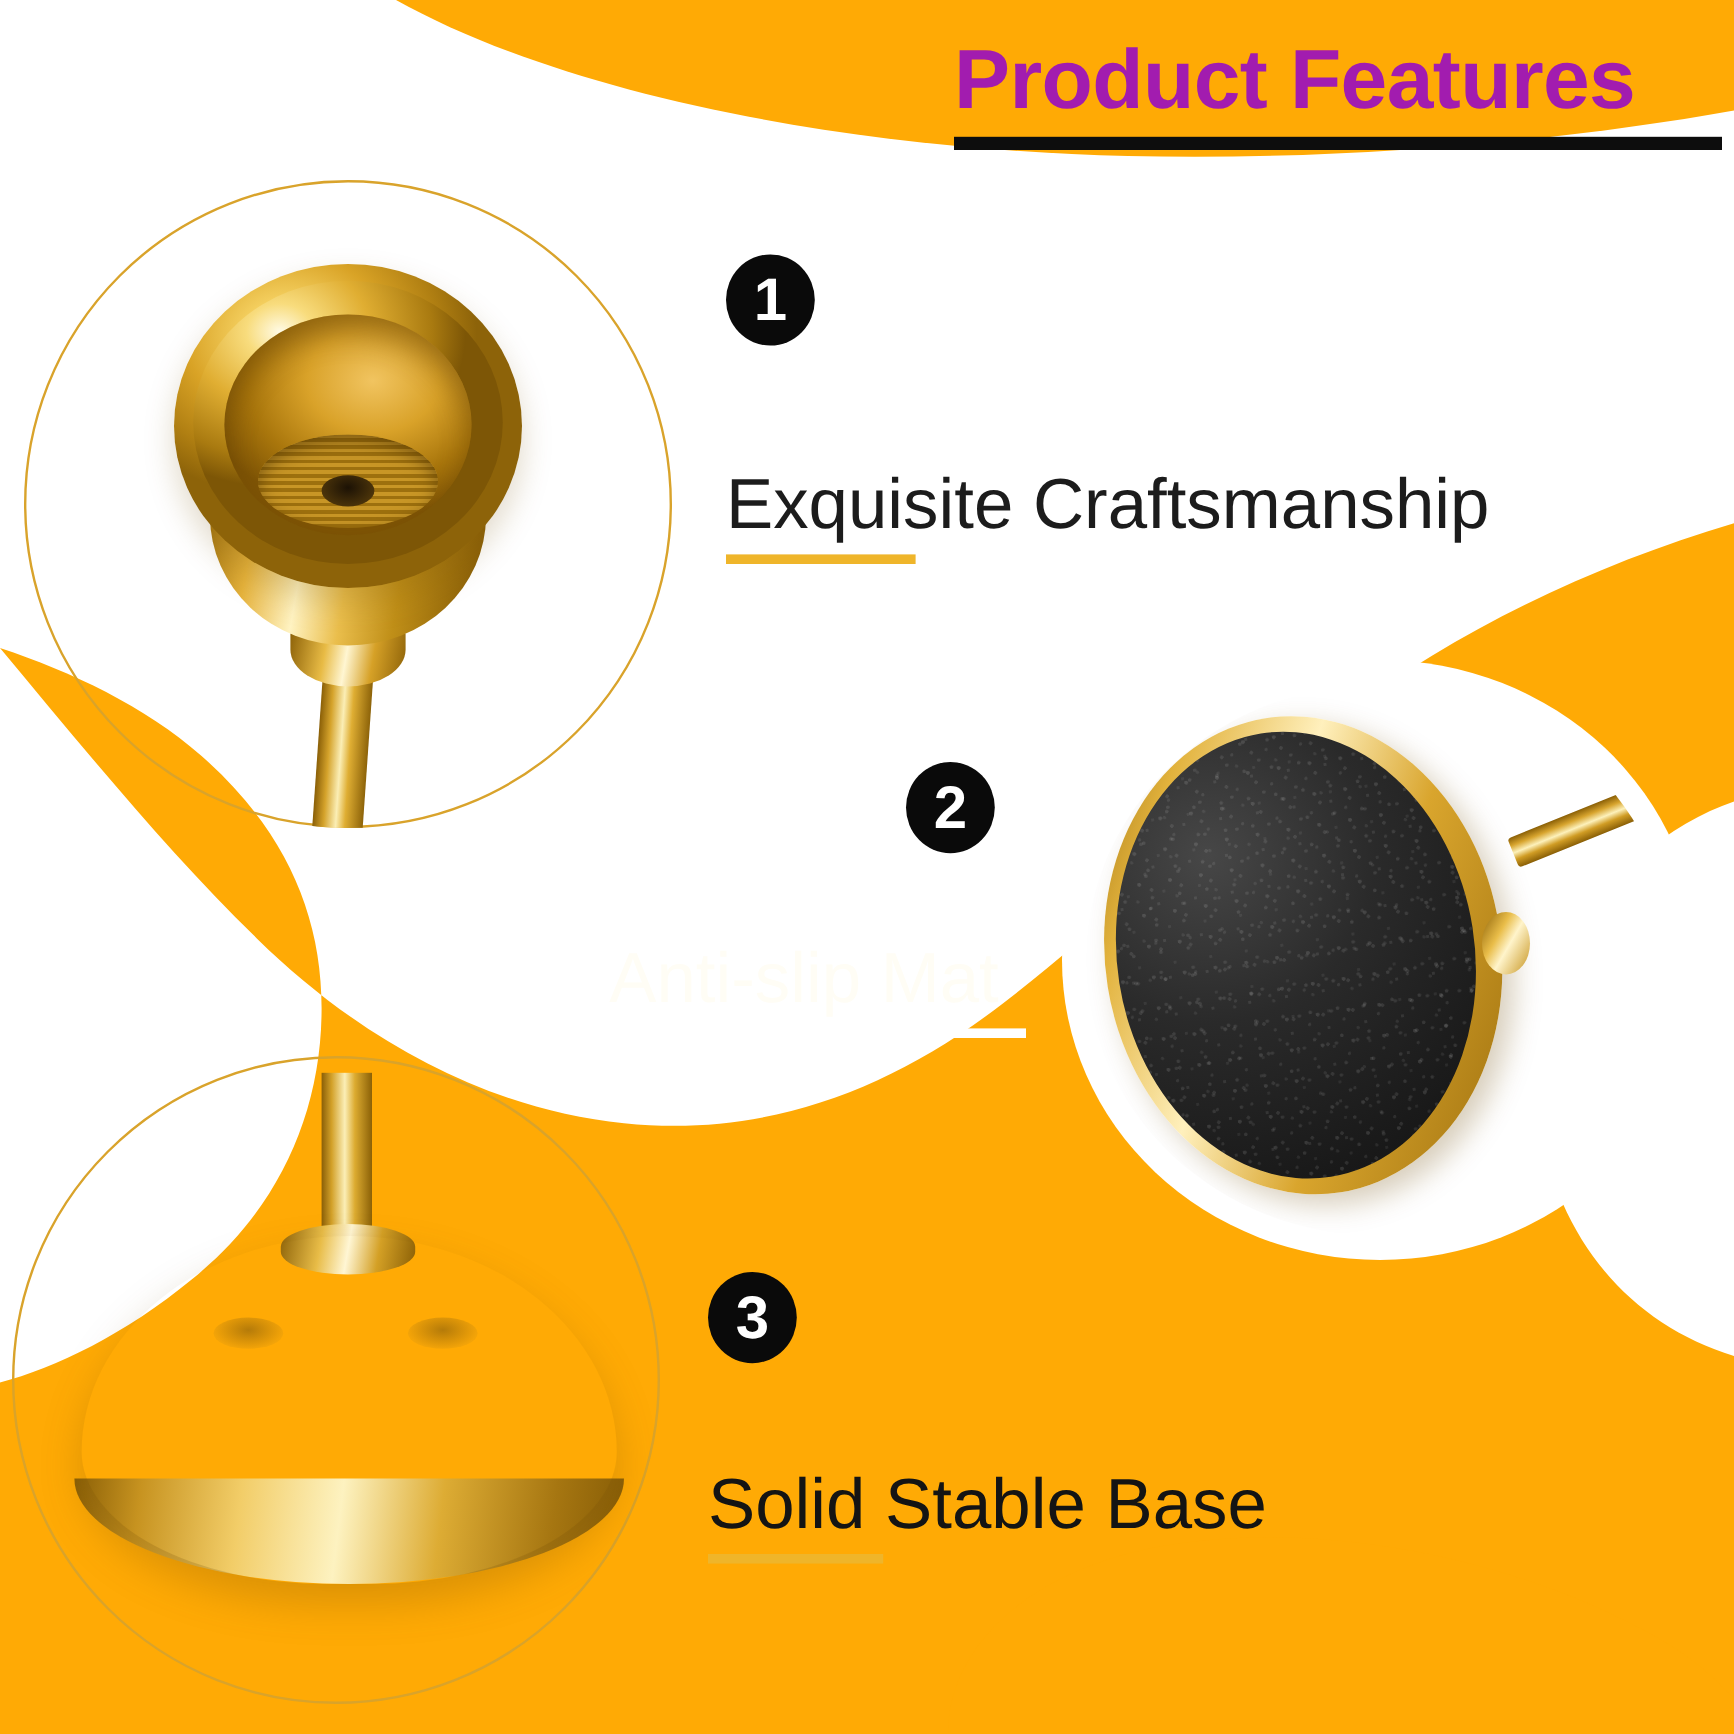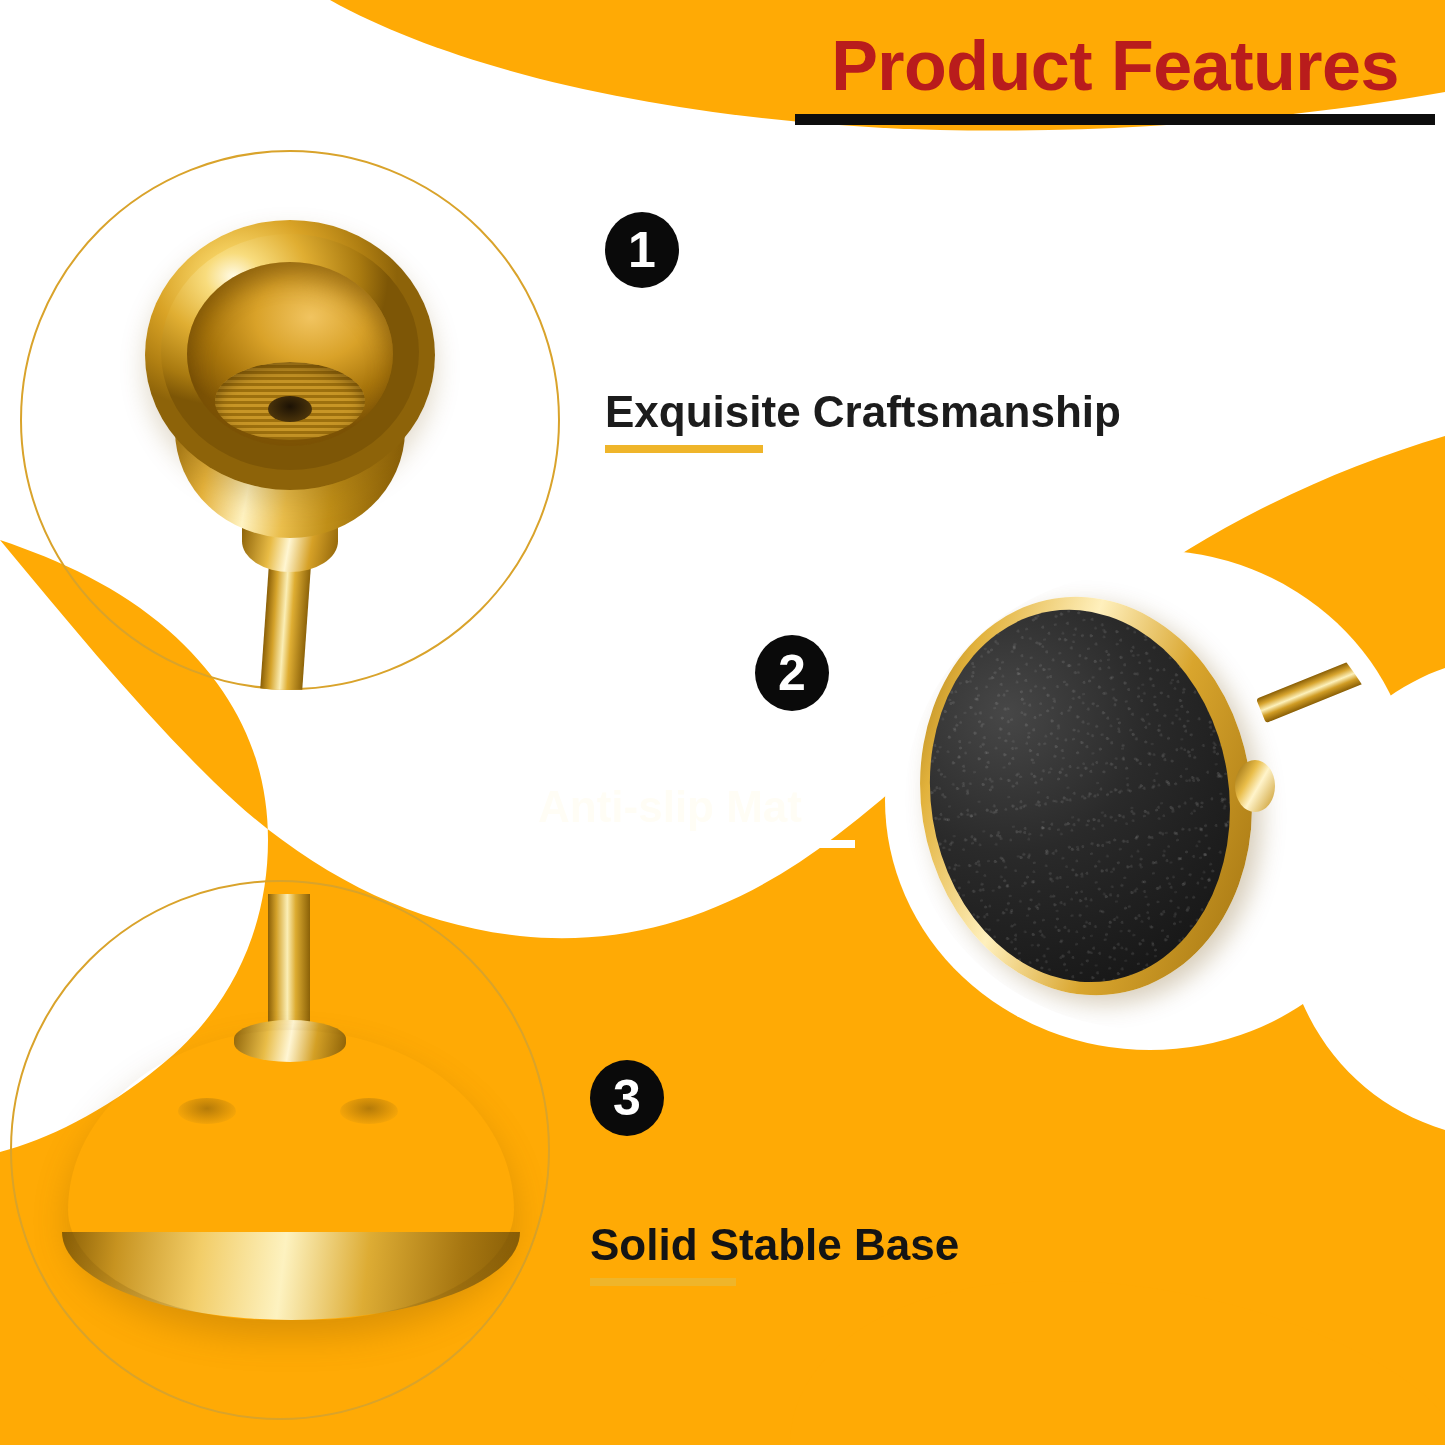--- a/index.html
+++ b/index.html
@@ -170,37 +170,37 @@
   .base-dimple {
     position:absolute; width:58px; height:26px; border-radius:50%;
     background:radial-gradient(ellipse at 50% 40%, rgba(120,84,12,.55) 0%, rgba(170,124,26,.15) 70%, transparent 100%);
   }
   #dimple-l { left:168px; top:218px; }
   #dimple-r { left:330px; top:218px; }
 
   
   #title-block { position:absolute; left:795px; top:30px; width:640px; z-index:6; }
   #page-title {
-    font-size:70px; font-weight:bold; color:#b91c1c;
-    letter-spacing:-.5px; text-align:center; line-height:1.05;
+    font-size:70px; font-weight:bold; color:#a21caf;
+    letter-spacing:-.5px; text-align:left; line-height:1.05;
     white-space:nowrap;
   }
   #title-rule { margin-top:10px; height:11px; background:#0d0d0d; width:640px; }
 
   
   .feature { position:absolute; z-index:6; }
   .badge {
     width:74px; height:76px; border-radius:50%;
     background:#0a0a0a; color:#ffffff;
     font-size:50px; font-weight:bold;
     display:flex; align-items:center; justify-content:center;
     line-height:1;
   }
   .feature-label {
-    font-size:44px; font-weight:bold; white-space:nowrap; line-height:1.1;text-align:center;
+    font-size:59px; font-weight:normal; white-space:nowrap; line-height:1.1;text-align:center;
   }
   .feature-rule { height:8px; margin-top:9px; }
 
   #feature-1 { left:605px; top:212px; }
   #feature-1 .feature-label { color:#1c1c1c; margin-top:100px; }
   #feature-1 .feature-rule { width:158px; background:#efb52a; }
 
   #feature-2 { left:485px; top:635px; }
   #feature-2 .badge { margin-left:270px; }
   #feature-2 .feature-label { color:#fffdf5; margin-top:72px; }

